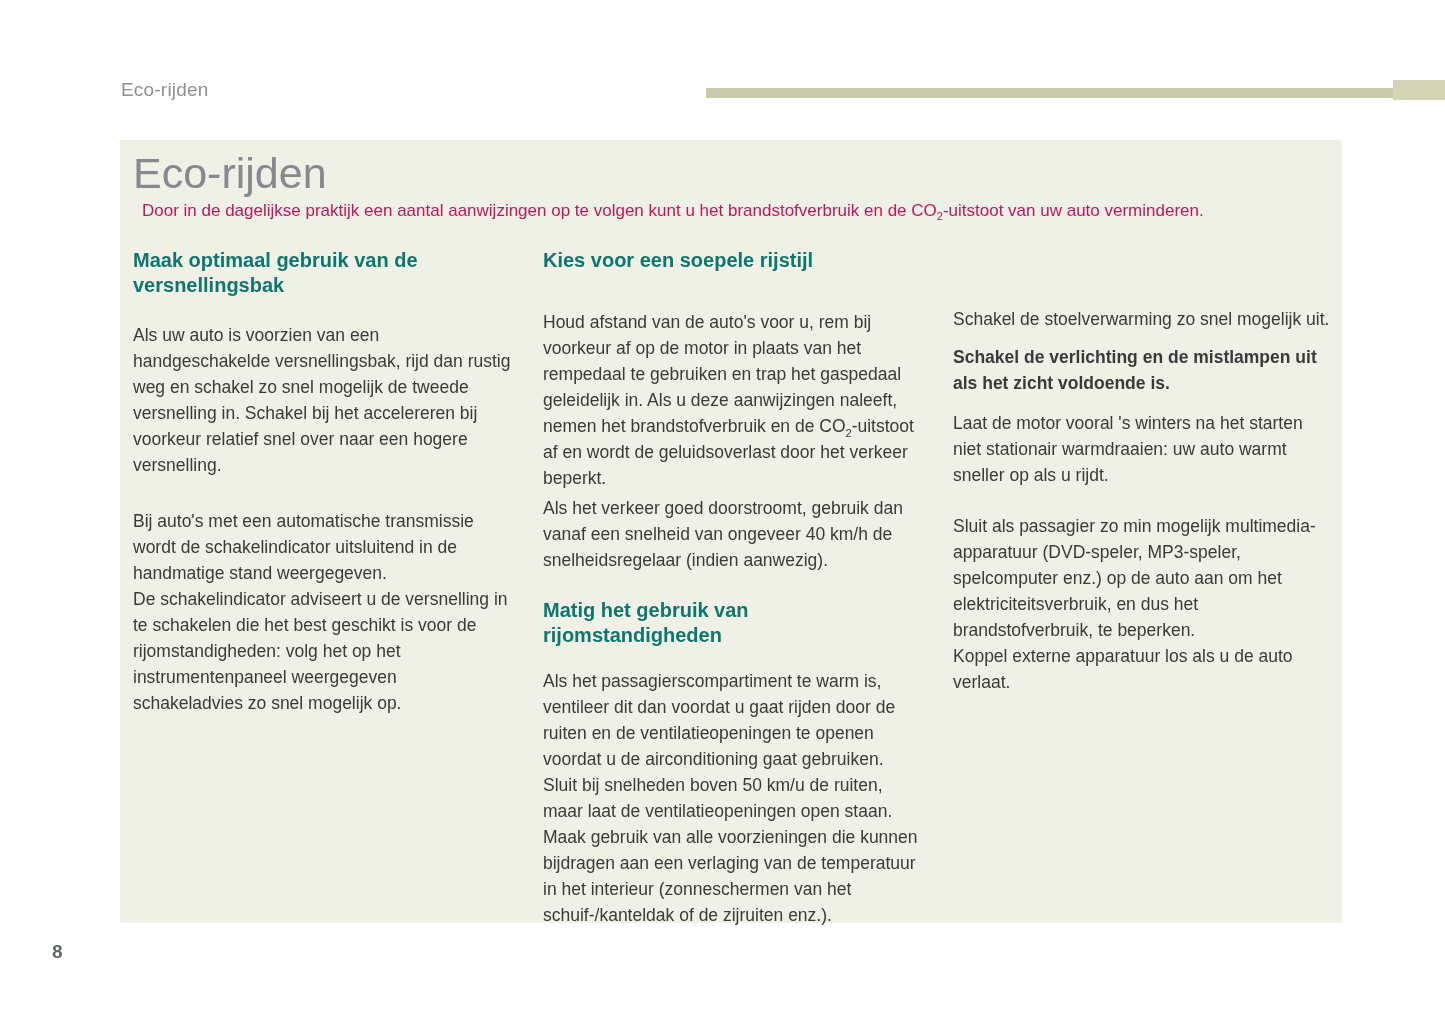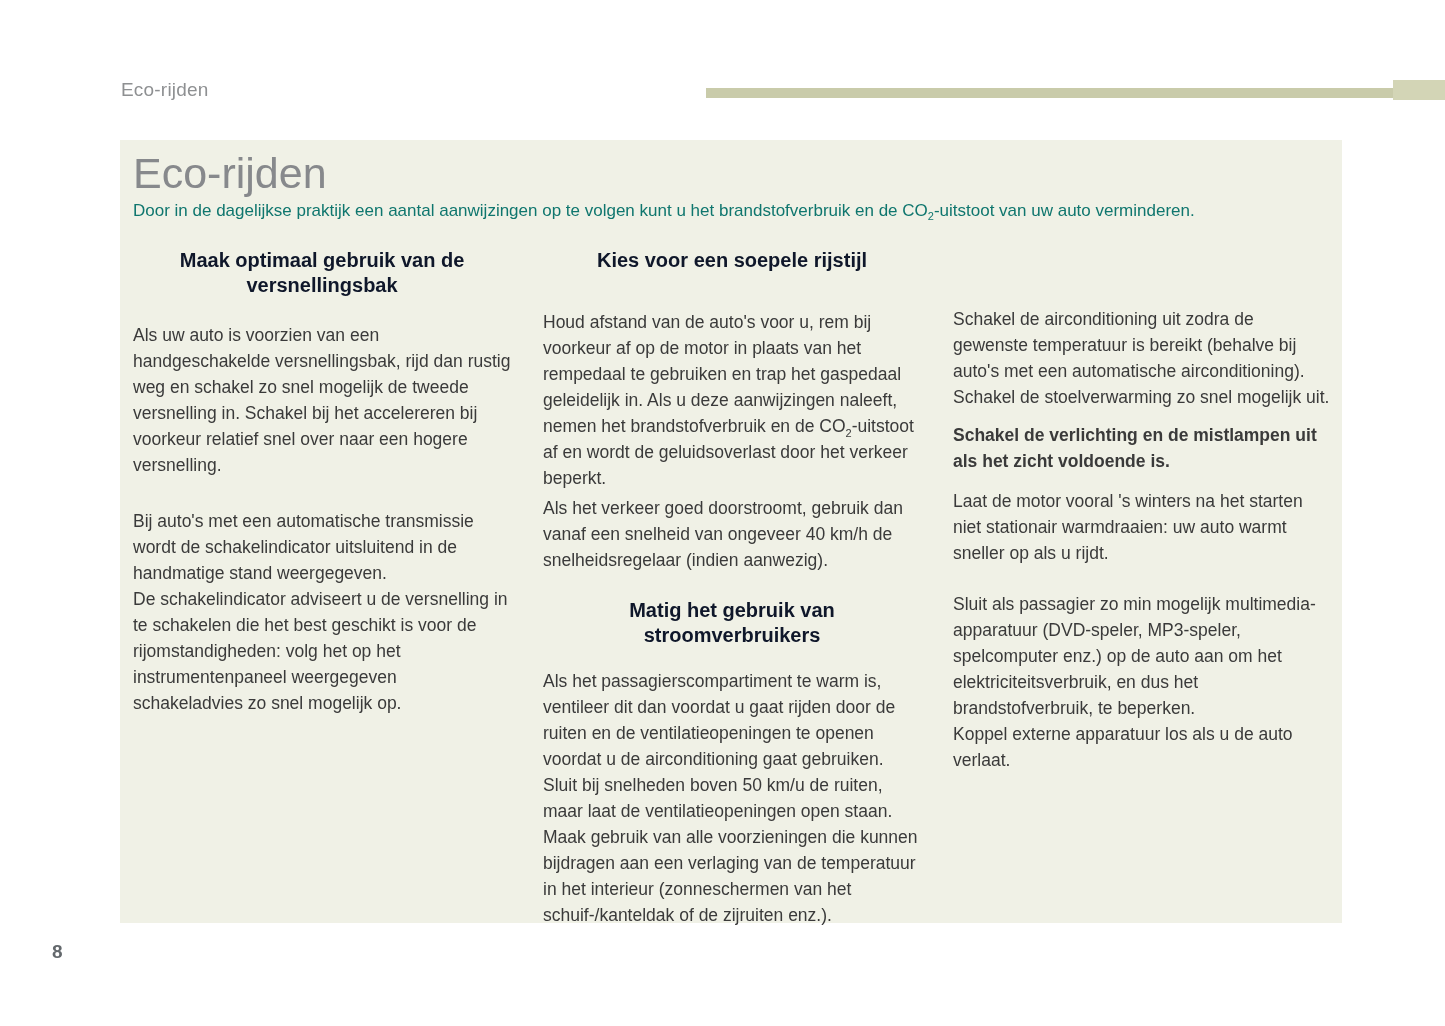--- a/index.html
+++ b/index.html
@@ -29,33 +29,33 @@
     background:#f0f1e6;
     box-sizing:border-box;
     padding:6px 12px 0 13px;
   }
   h1.page-title {
     margin:4px 0 0 0;
     font-size:43px; font-weight:400;
     color:#87898c; line-height:46px;
   }
   .intro {
-    margin:4px 0 0 0;
-    font-size:17px; color:#0f766e; line-height:22px;
+    margin:4px 0 0 9px;
+    font-size:17px; color:#be185d; line-height:22px;
   }
   sub.co2 { font-size:11px; line-height:0; }
   .columns {
     display:flex; margin-top:26px;
   }
   .col { width:378px; flex:0 0 378px; }
   .col + .col { margin-left:32px; }
   h2.section-heading {
     margin:0;
     font-size:20px; font-weight:700;
-    color:#0f172a; line-height:25px;text-align:center;
+    color:#0f766e; line-height:25px;
   }
   .col p {
     margin:0;
     font-size:17.5px; line-height:26px; color:#3a3a3a;
   }
   .col p .line { display:block; }
   
   .col1 .p1 { margin-top:24px; }
   .col1 .p2 { margin-top:4px; }
   .col1 .p3 { margin-top:30px; }
@@ -96,27 +96,26 @@
       <p class="p3">
         <span class="line">Bij auto's met een automatische transmissie wordt de schakelindicator uitsluitend in de handmatige stand weergegeven.</span>
         <span class="line">De schakelindicator adviseert u de versnelling in te schakelen die het best geschikt is voor de rijomstandigheden: volg het op het instrumentenpaneel weergegeven schakeladvies zo snel mogelijk op.</span>
       </p>
     </div>
 
     <div class="col col2">
       <h2 class="section-heading">Kies voor een soepele rijstijl</h2>
       <p class="p1"><span>Houd afstand van de auto's voor u, rem bij voorkeur af op de motor in plaats van het rempedaal te gebruiken en trap het gaspedaal geleidelijk in. Als u deze aanwijzingen naleeft, nemen het brandstofverbruik en de CO</span><sub class="co2">2</sub><span>-uitstoot af en wordt de geluidsoverlast door het verkeer beperkt.</span></p>
       <p class="p2">Als het verkeer goed doorstroomt, gebruik dan vanaf een snelheid van ongeveer 40 km/h de snelheidsregelaar (indien aanwezig).</p>
-      <h2 class="section-heading second">Matig het gebruik van stroomverbruikers</h2>
+      <h2 class="section-heading second">Matig het gebruik van rijomstandigheden</h2>
       <p class="p3">Als het passagierscompartiment te warm is, ventileer dit dan voordat u gaat rijden door de ruiten en de ventilatieopeningen te openen voordat u de airconditioning gaat gebruiken. Sluit bij snelheden boven 50 km/u de ruiten, maar laat de ventilatieopeningen open staan. Maak gebruik van alle voorzieningen die kunnen bijdragen aan een verlaging van de temperatuur in het interieur (zonneschermen van het schuif-/kanteldak of de zijruiten enz.).</p>
     </div>
 
     <div class="col col3">
       <p class="p1">
-        <span class="line">Schakel de airconditioning uit zodra de gewenste temperatuur is bereikt (behalve bij auto's met een automatische airconditioning).</span>
         <span class="line">Schakel de stoelverwarming zo snel mogelijk uit.</span>
       </p>
       <p class="p2">Schakel de verlichting en de mistlampen uit als het zicht voldoende is.</p>
       <p class="p3">Laat de motor vooral 's winters na het starten niet stationair warmdraaien: uw auto warmt sneller op als u rijdt.</p>
       <p class="p4">
         <span class="line">Sluit als passagier zo min mogelijk multimedia-apparatuur (DVD-speler, MP3-speler, spelcomputer enz.) op de auto aan om het elektriciteitsverbruik, en dus het brandstofverbruik, te beperken.</span>
         <span class="line">Koppel externe apparatuur los als u de auto verlaat.</span>
       </p>
     </div>
 

